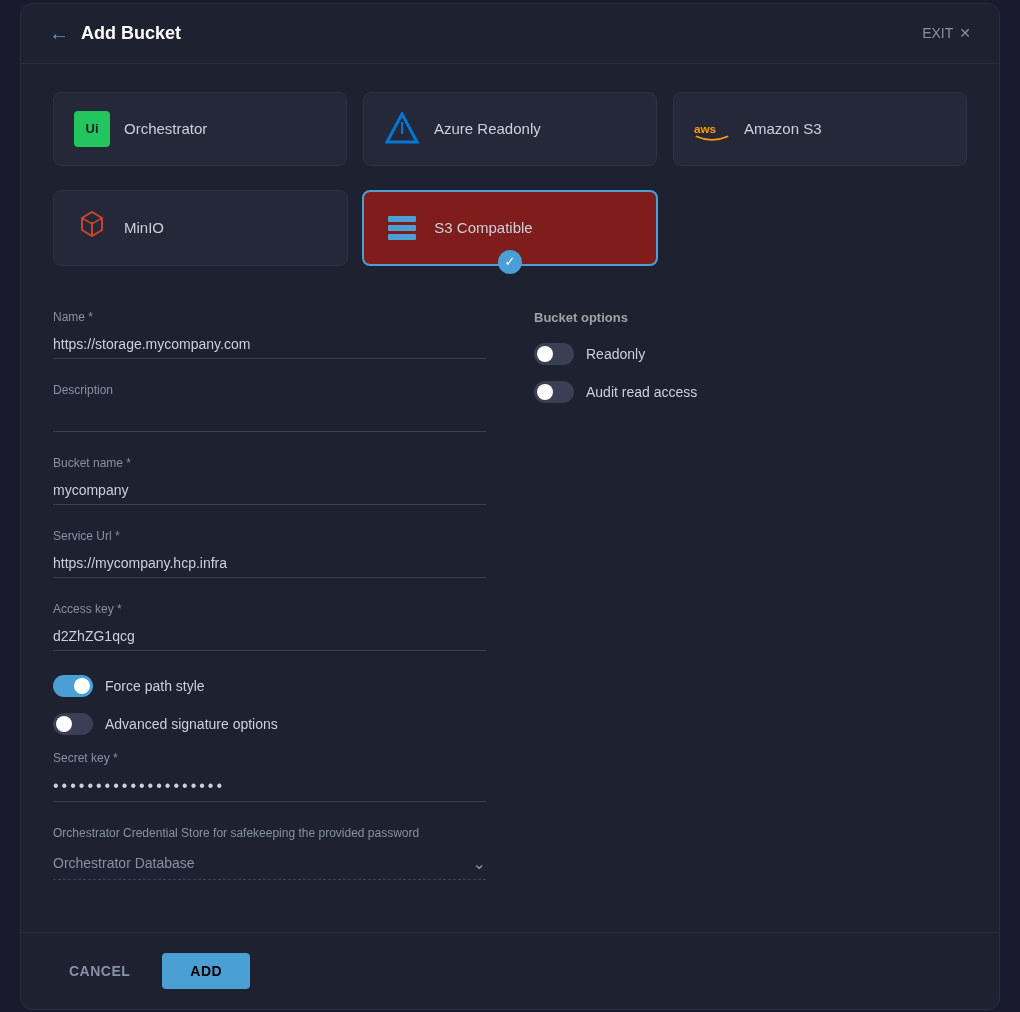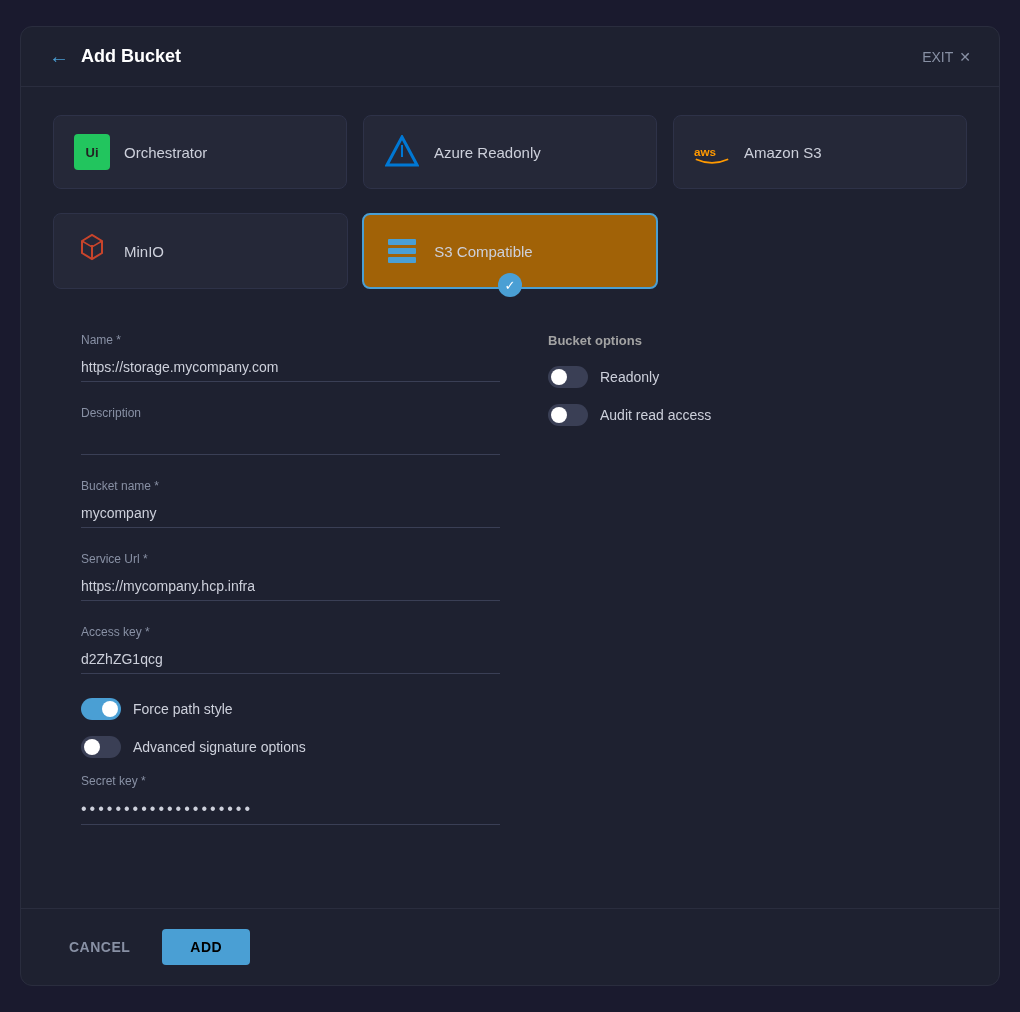--- a/index.html
+++ b/index.html
@@ -71,21 +71,21 @@
       display: flex;
       align-items: center;
       gap: 14px;
       cursor: pointer;
       color: #cdd0db;
       font-size: 15px;
       font-weight: 500;
     }
     .storage-option.selected {
       border: 2px solid #4a9fd4;
-      background: #a16207;
+      background: #7f1d1d;
       position: relative;
     }
     .storage-option-row2 {
       display: grid;
       grid-template-columns: 1fr 1fr 1fr;
       gap: 14px;
       margin-bottom: 44px;
     }
     .storage-icon-ui {
       background: #22c55e;
@@ -147,21 +147,20 @@
       display: flex;
       align-items: center;
       justify-content: center;
       color: white;
       font-size: 13px;
     }
     .form-section {
       display: grid;
       grid-template-columns: 1fr 1fr;
       gap: 0 48px;
-      margin-left: 28px;
     }
     .form-left { display: flex; flex-direction: column; }
     .form-right { display: flex; flex-direction: column; padding-top: 0; }
     .field-group {
       margin-bottom: 24px;
     }
     .field-label {
       color: #8890a4;
       font-size: 12px;
       margin-bottom: 6px;
@@ -382,20 +381,27 @@
             </div>
           </div>
           <span class="toggle-label">Advanced signature options</span>
         </div>
 
         <div class="field-group">
           <div class="field-label">Secret key *</div>
           <input class="field-input password-dots" type="password" value="secretpassword123456" style="">
         </div>
 
+        <div class="field-group">
+          <div class="credential-label">Orchestrator Credential Store for safekeeping the provided password</div>
+          <div class="credential-select-row">
+            <span style="color:#8890a4; font-size:14px;">Orchestrator Database</span>
+            <span style="color:#8890a4;">⌄</span>
+          </div>
+        </div>
 
       </div>
 
       <div class="form-right">
         <div class="bucket-options-title">Bucket options</div>
 
         <div class="toggle-row">
           <div class="toggle">
             <div class="toggle-track">
               <div class="toggle-thumb"></div>

